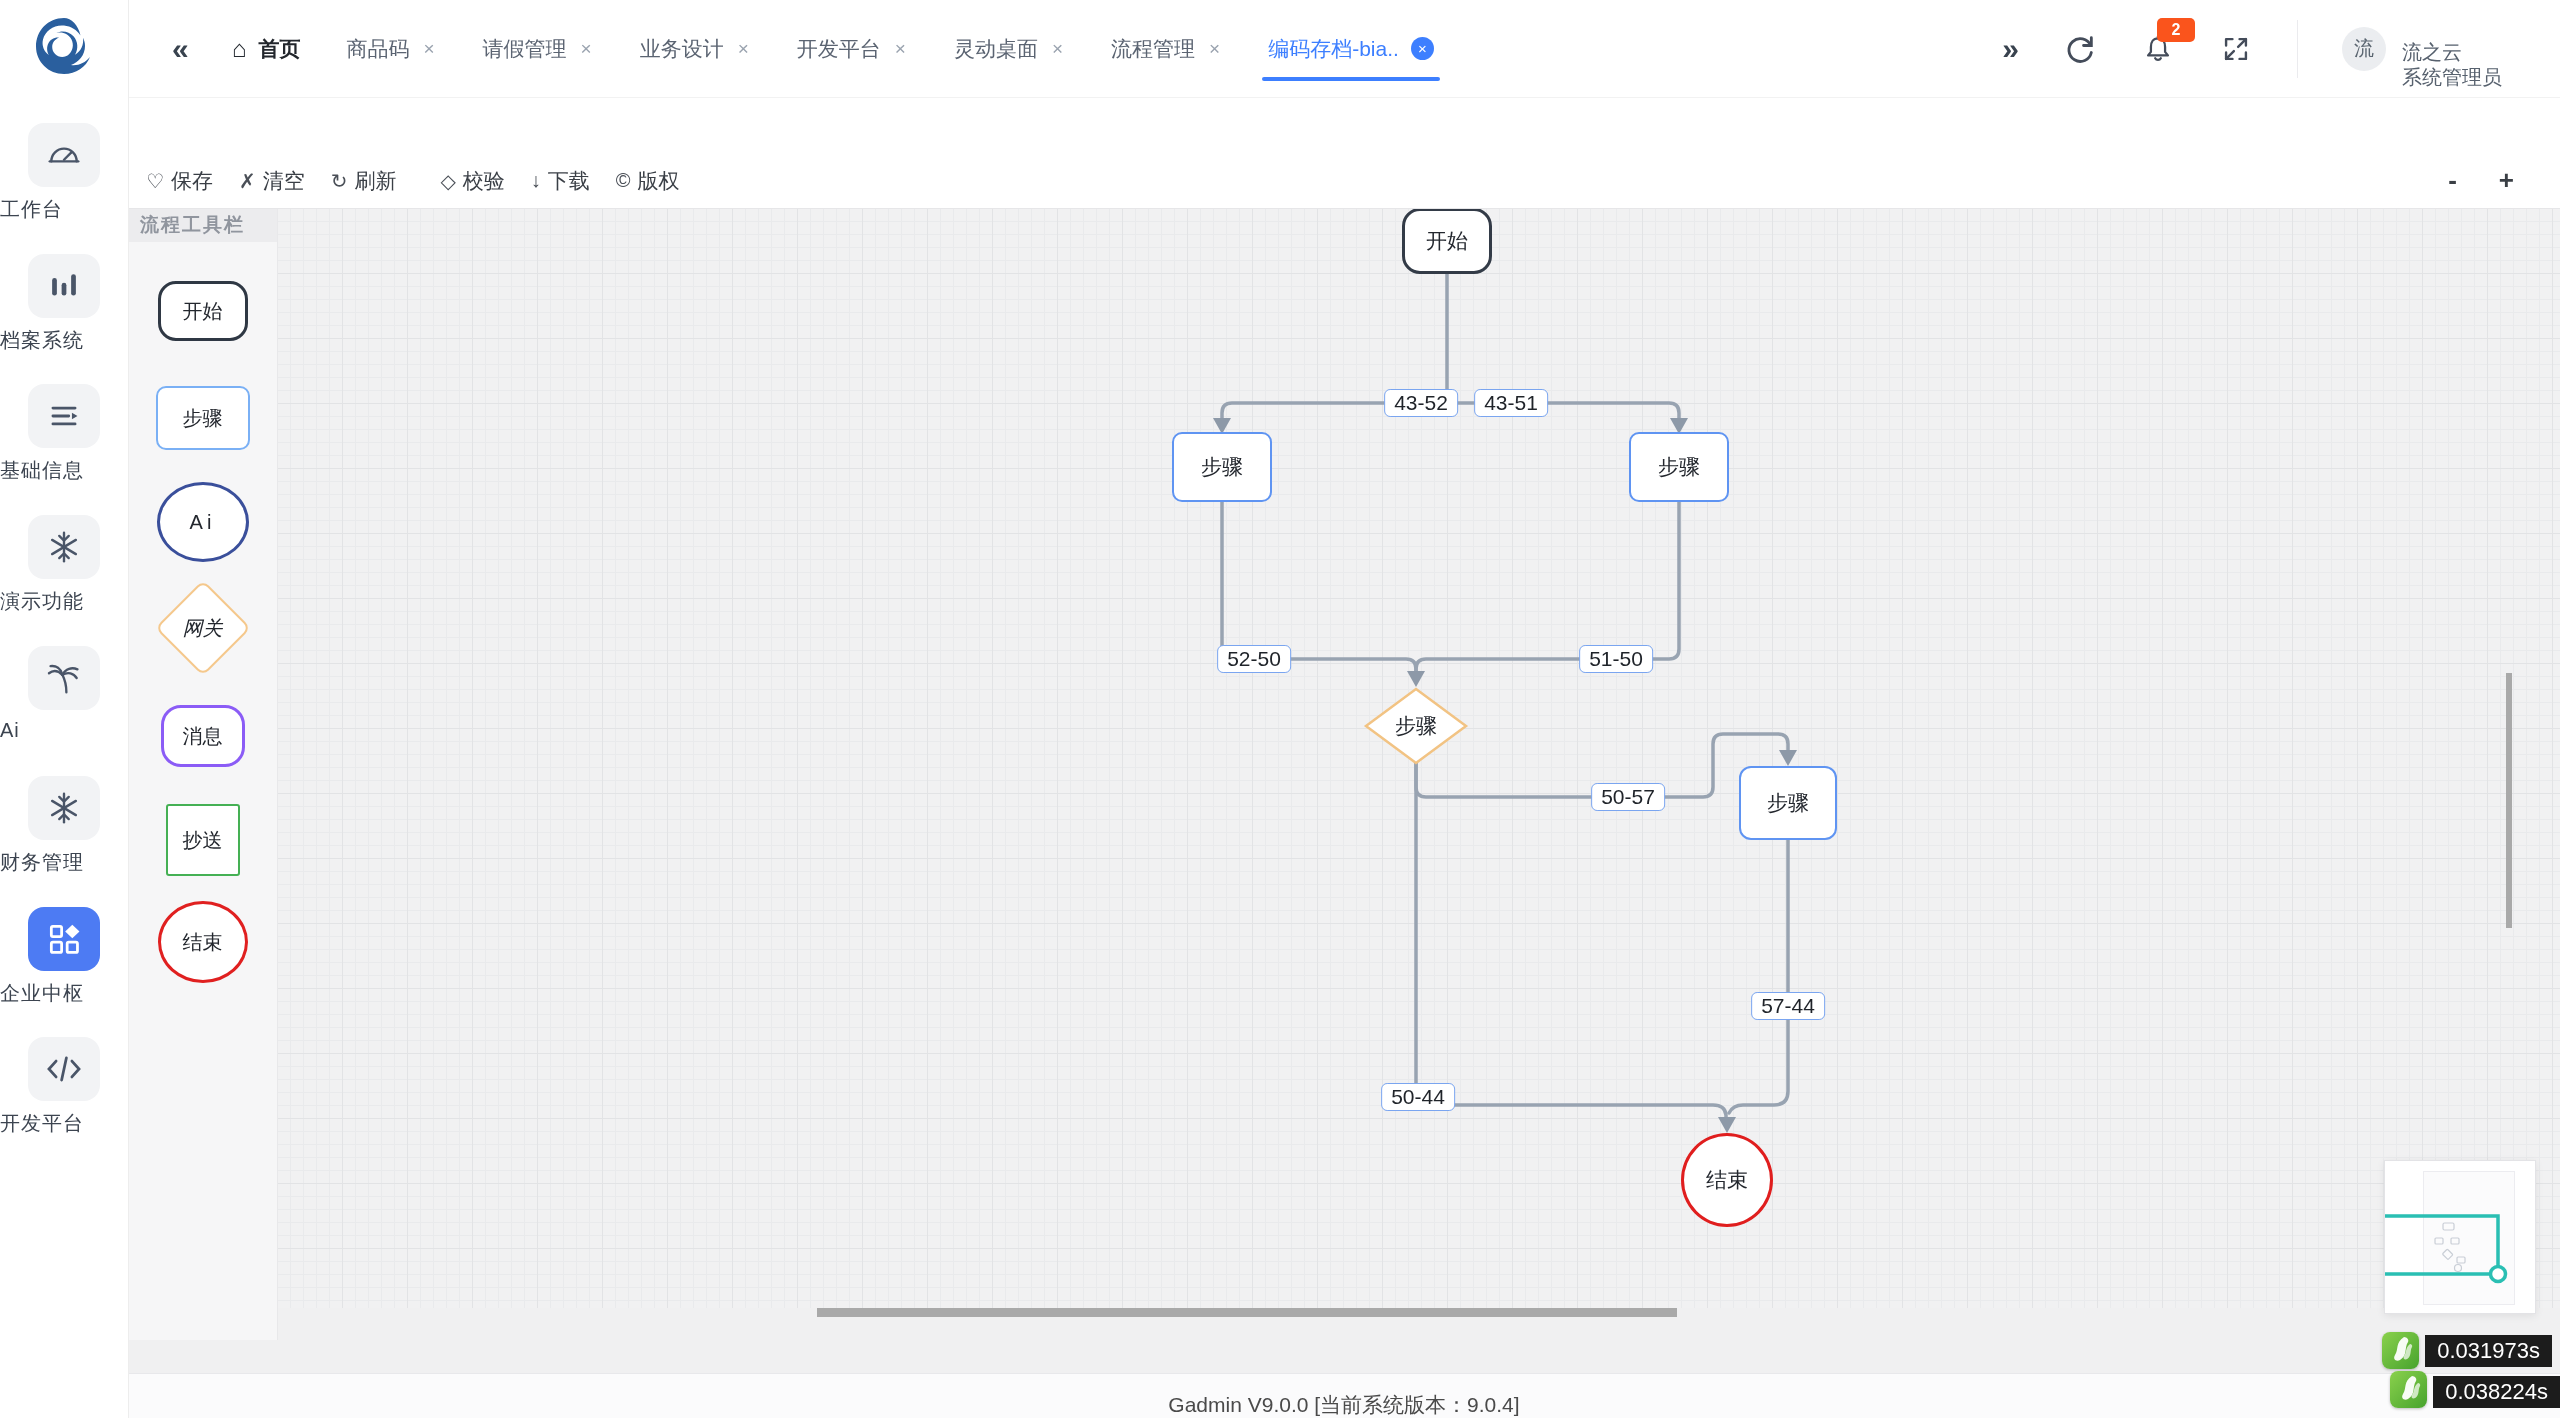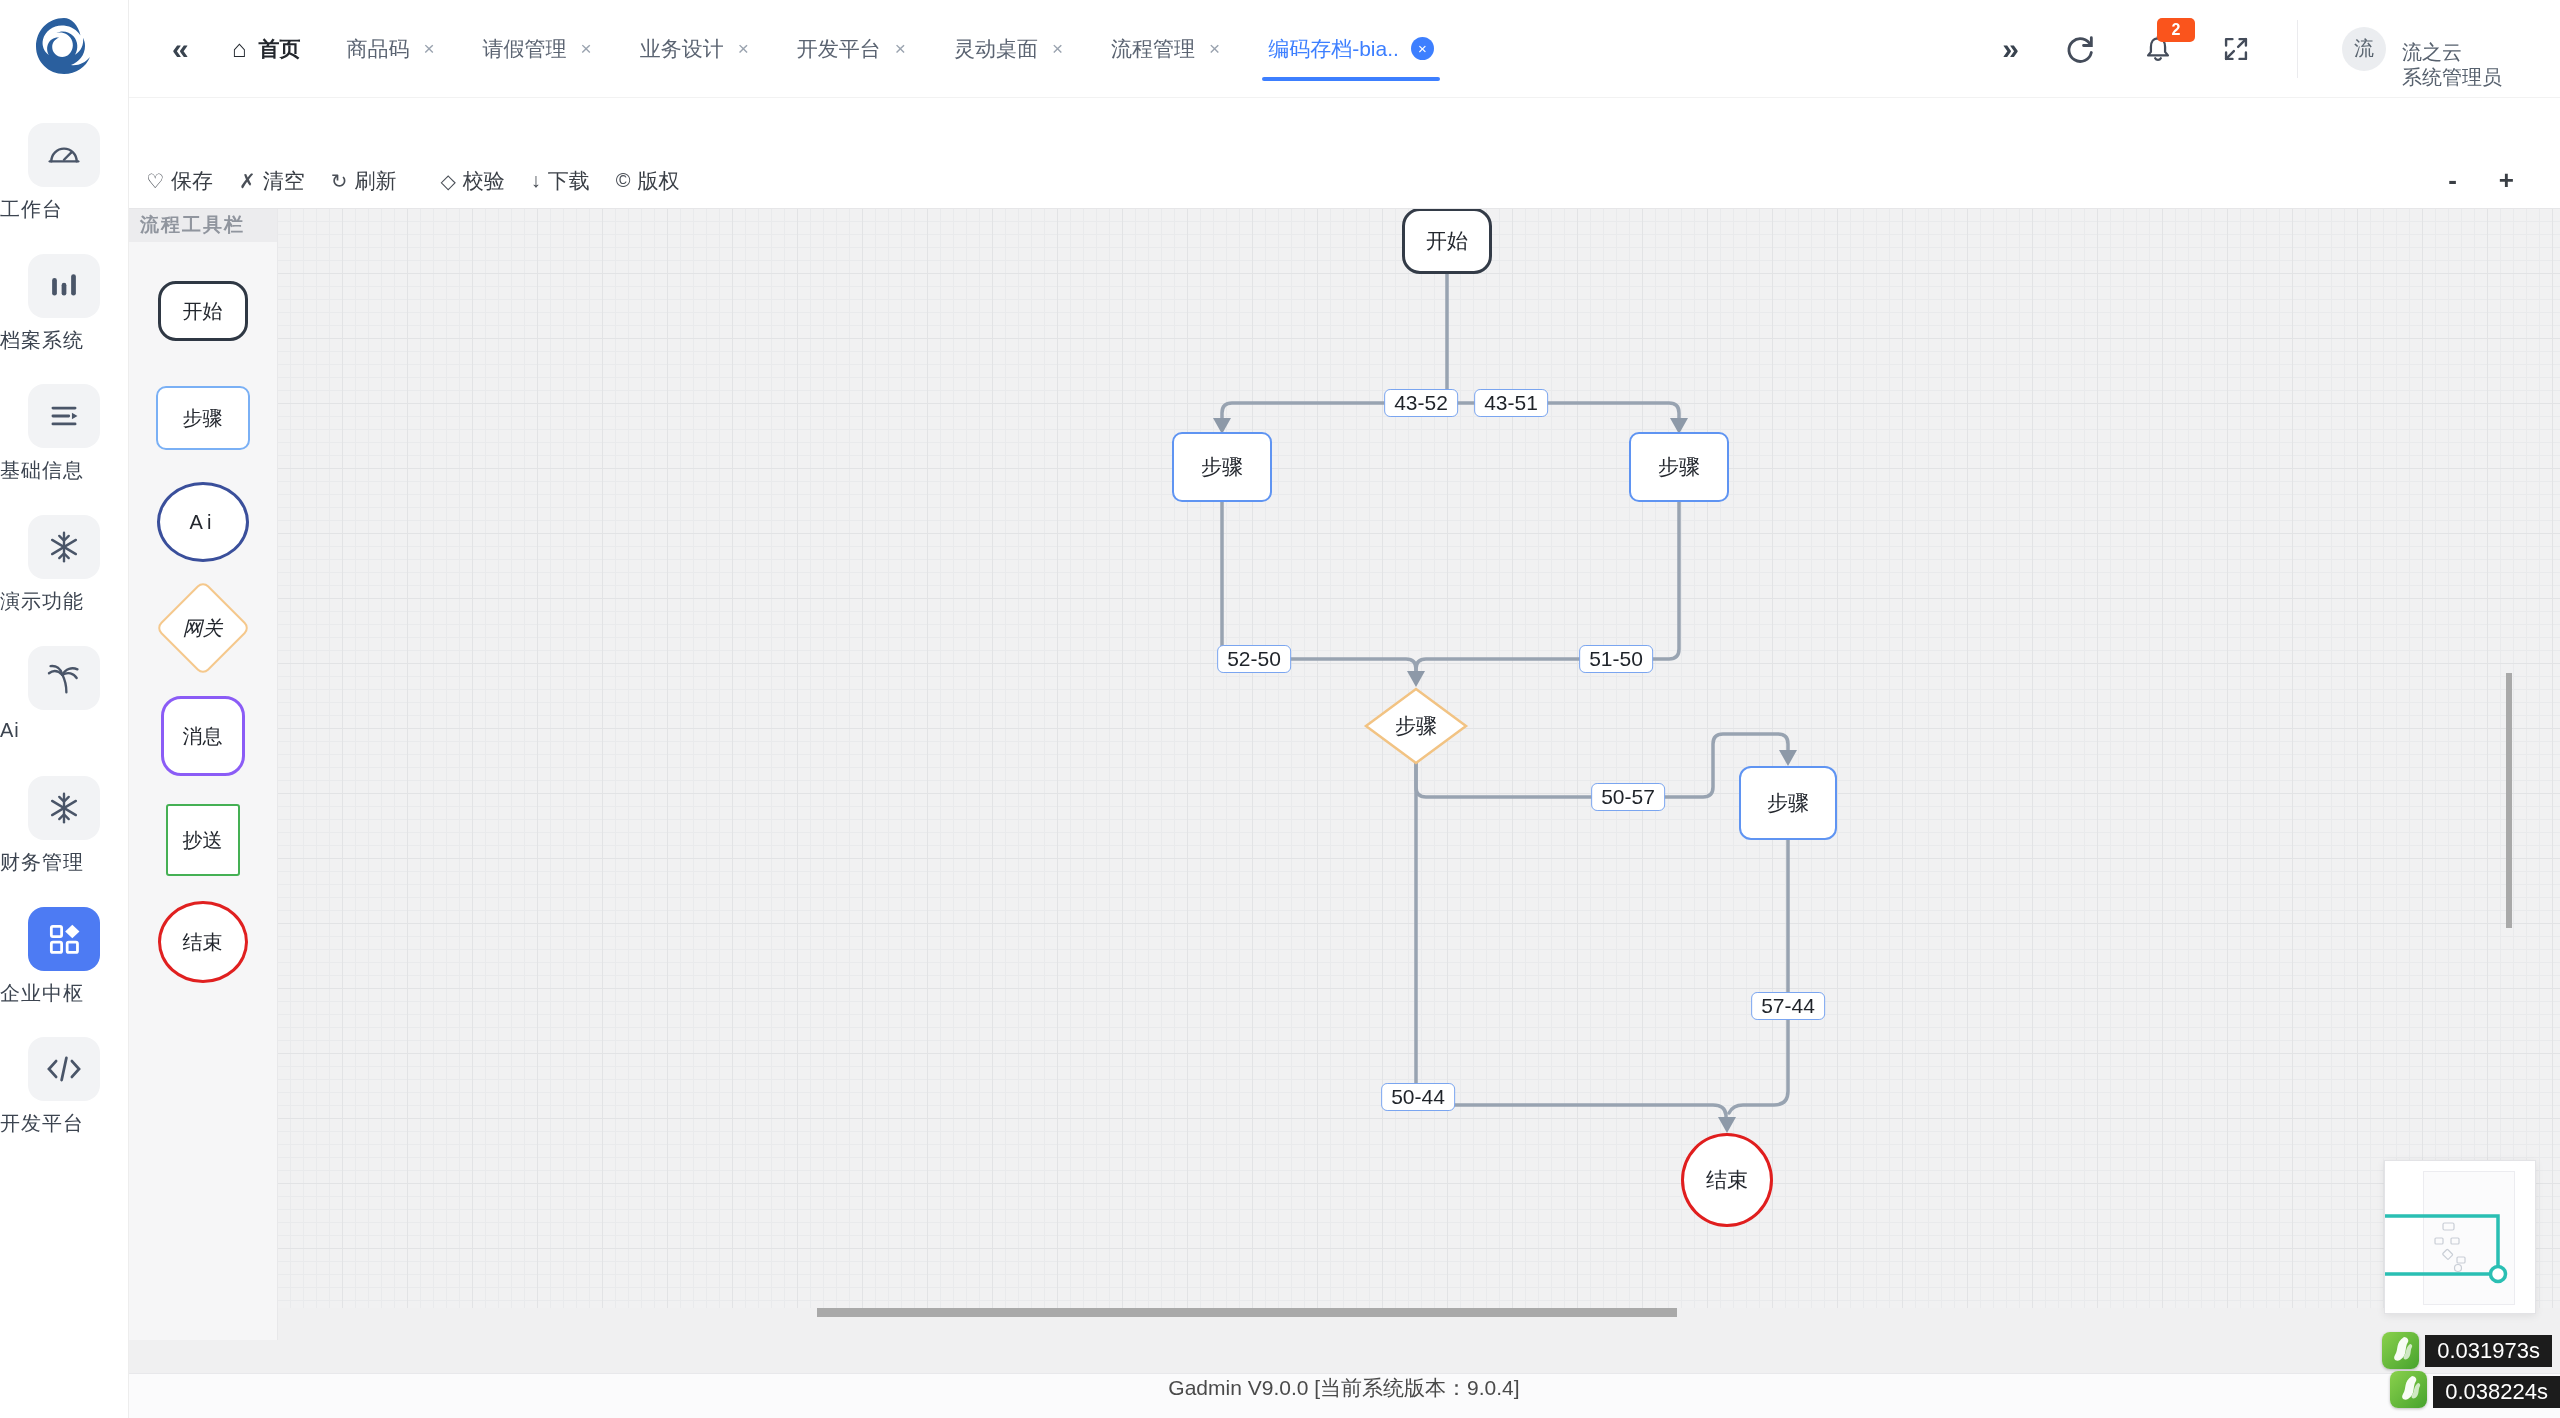--- a/index.html
+++ b/index.html
@@ -55,21 +55,21 @@
   
   .palette{position:absolute;left:128px;top:208px;width:149px;height:1132px;background:#f6f6f7;border-right:1px solid #e8e8ea;z-index:10;}
   .palette-header{height:34px;background:#ececee;display:flex;align-items:center;padding-left:12px;font-size:19px;font-weight:bold;color:#90959e;letter-spacing:2px;}
   .p-item{position:absolute;left:50%;transform:translate(-50%,-50%);display:flex;align-items:center;justify-content:center;background:#fff;color:#23272e;font-size:20px;cursor:grab;box-sizing:border-box;}
   .p-start{width:90px;height:60px;border:3px solid #2f3844;border-radius:18px;}
   .p-step{width:94px;height:64px;border:2px solid #7ab0f5;border-radius:10px;}
   .p-ai{width:92px;height:80px;border:3px solid #3a4f9b;border-radius:50%;letter-spacing:4px;}
   .p-gateway{width:96px;height:96px;background:transparent;border:none;}
   .p-gateway .diamond{position:absolute;inset:14px;background:#fff;border:2.5px solid #f5c88c;border-radius:8px;transform:rotate(45deg);}
   .p-gateway .dlabel{position:relative;z-index:2;font-style:italic;}
-  .p-message{width:84px;height:80px;border:3px solid #8b5cf6;border-radius:20px;}
+  .p-message{width:84px;height:62px;border:3px solid #8b5cf6;border-radius:20px;}
   .p-cc{width:74px;height:72px;border:2.5px solid #45b054;border-radius:3px;}
   .p-end{width:90px;height:82px;border:3px solid #e02020;border-radius:50%;}
 
   
   .canvas{position:absolute;left:277px;top:208px;width:2283px;height:1100px;background-color:#f1f1f2;
     background-image:
       linear-gradient(#e2e3e5 1px,transparent 1px),
       linear-gradient(90deg,#e2e3e5 1px,transparent 1px),
       linear-gradient(#e9eaec 1px,transparent 1px),
       linear-gradient(90deg,#e9eaec 1px,transparent 1px);
@@ -86,21 +86,21 @@
   
   .h-scrollbar{position:absolute;left:817px;top:1308px;width:860px;height:9px;background:#a9a9a9;z-index:12;cursor:pointer;}
   .v-scrollbar{position:absolute;left:2506px;top:673px;width:6px;height:255px;background:#a9a9a9;z-index:12;cursor:pointer;}
 
   
   .minimap{position:absolute;left:2384px;top:1160px;width:150px;height:152px;background:#fff;border:1px solid #e3e3e6;box-shadow:0 2px 8px rgba(0,0,0,.08);z-index:14;overflow:hidden;cursor:pointer;}
   .minimap .page-rect{position:absolute;left:38px;top:10px;width:90px;height:132px;background:#fbfbfc;border:1px solid #ececf0;}
   .minimap svg{position:absolute;left:0;top:0;width:150px;height:152px;}
 
   
-  .footer{position:absolute;left:128px;top:1373px;width:2432px;height:45px;background:#fbfbfc;border-top:1px solid #e8e8eb;display:flex;align-items:flex-start;justify-content:center;z-index:13;}
+  .footer{position:absolute;left:128px;top:1373px;width:2432px;height:45px;background:#fbfbfc;border-top:1px solid #e8e8eb;display:flex;align-items:flex-end;justify-content:center;z-index:13;}
   .footer-text{font-size:21px;color:#4a4a4a;}
 
   
   .perf{position:absolute;z-index:40;display:flex;align-items:center;}
   .perf-1{right:8px;top:1332px;}
   .perf-2{right:0;top:1371px;align-items:flex-end;}
   .perf-icon{width:37px;height:37px;border-radius:8px;background:linear-gradient(135deg,#8ad14c,#47a32e);box-shadow:0 1px 3px rgba(0,0,0,.25);margin-right:6px;flex:none;}
   .perf-label{background:#1c1c1c;color:#fff;font-size:22px;padding:3px 12px;white-space:nowrap;}
 </style>
 </head>

